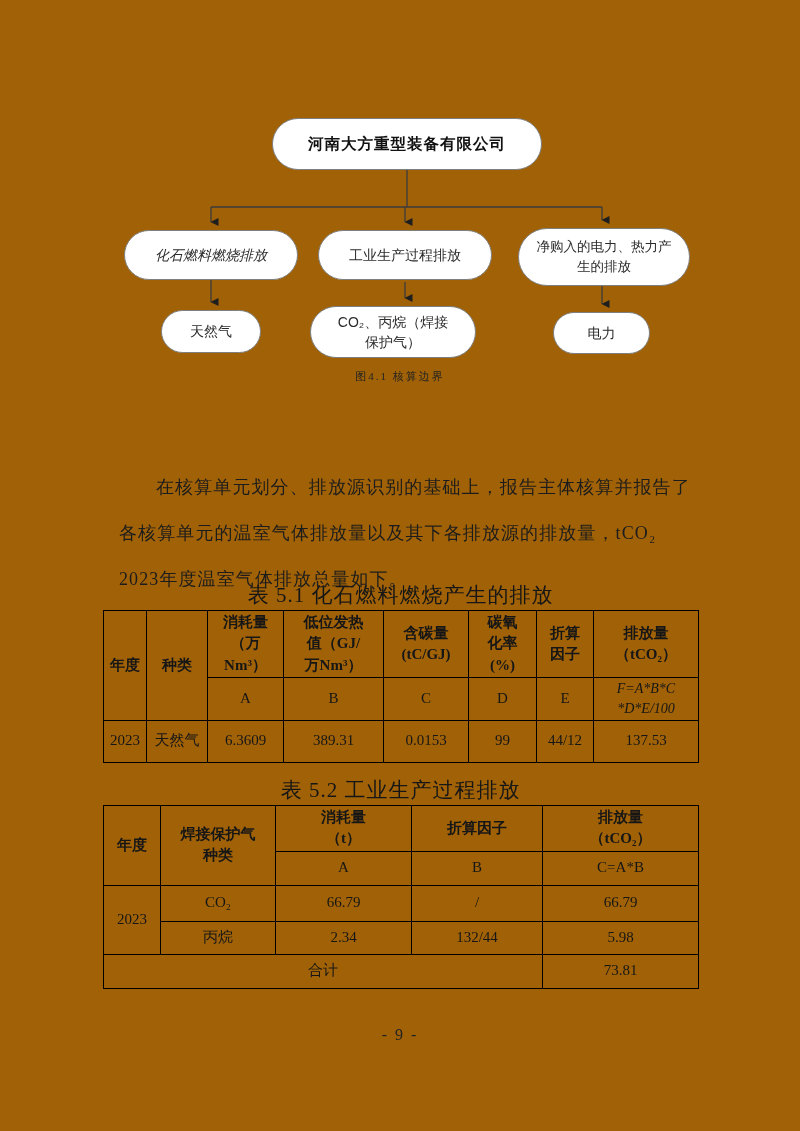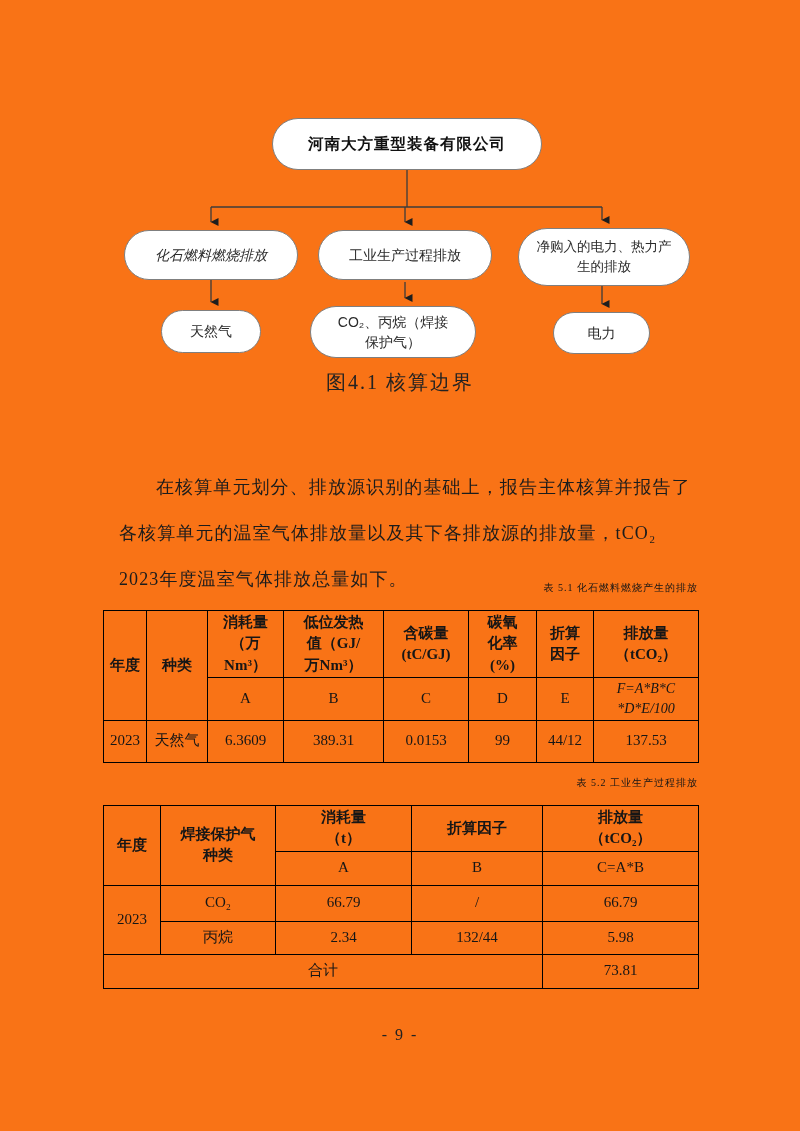--- a/index.html
+++ b/index.html
@@ -3,46 +3,46 @@
 <meta charset="utf-8">
 <style>
   :root{
     --ink:#1c1c1c;
     --table-border:#000;
     --box-border:#7f7f7f;
     --line:#3c3c3c;
   }
   html,body{margin:0;padding:0;background:#ffffff;}
   .page{
-    position:relative;width:800px;height:1131px;margin:0 auto;background:#f97316;
+    position:relative;width:800px;height:1131px;margin:0 auto;background:#a16207;
     font-family:"Liberation Serif","DejaVu Serif",serif;color:var(--ink);overflow:hidden;
   }
   
   .diagram{position:absolute;left:0;top:0;width:800px;height:400px;}
   .diagram svg{position:absolute;left:0;top:0;}
   .dbox{
     position:absolute;box-sizing:border-box;border:1.5px solid var(--box-border);
     border-radius:999px;background:#fff;display:flex;align-items:center;justify-content:center;
     font-family:"Liberation Sans","DejaVu Sans",sans-serif;font-size:14px;color:#2b2b2b;
     text-align:center;line-height:1.45;white-space:pre-line;
   }
   .dbox.root{font-size:15.5px;font-weight:bold;color:#111;letter-spacing:1px;}
   .fig-caption{
     position:absolute;left:0;top:369px;width:800px;text-align:center;
-    font-size:20px;color:#222;letter-spacing:2px;
+    font-size:11px;color:#222;letter-spacing:2px;
   }
   
   .heading{position:absolute;left:119px;top:407px;font-size:18px;color:#161616;}
   .heading .num{letter-spacing:2px;}
   .heading .ttl{margin-left:26px;letter-spacing:4px;}
   .para{position:absolute;left:119px;top:464px;width:578px;font-size:18px;line-height:46px;letter-spacing:1.1px;}
   .pline{white-space:nowrap;}
   .pline.indent{text-indent:37px;}
   
-  .tcaption{position:absolute;left:103px;width:595px;text-align:right;font-size:10px;color:#161616;letter-spacing:1px;}
+  .tcaption{position:absolute;left:103px;width:595px;text-align:center;font-size:21px;color:#161616;letter-spacing:1px;}
   .tcaption.c1{top:581px;}
   .tcaption.c2{top:776px;}
   table.doc{
     position:absolute;left:103px;width:595px;border-collapse:collapse;table-layout:fixed;
     font-size:15px;color:#161616;
   }
   table.t1{top:610px;}
   table.t2{top:805px;}
   table.doc td{
     border:1.2px solid var(--table-border);text-align:center;vertical-align:middle;

